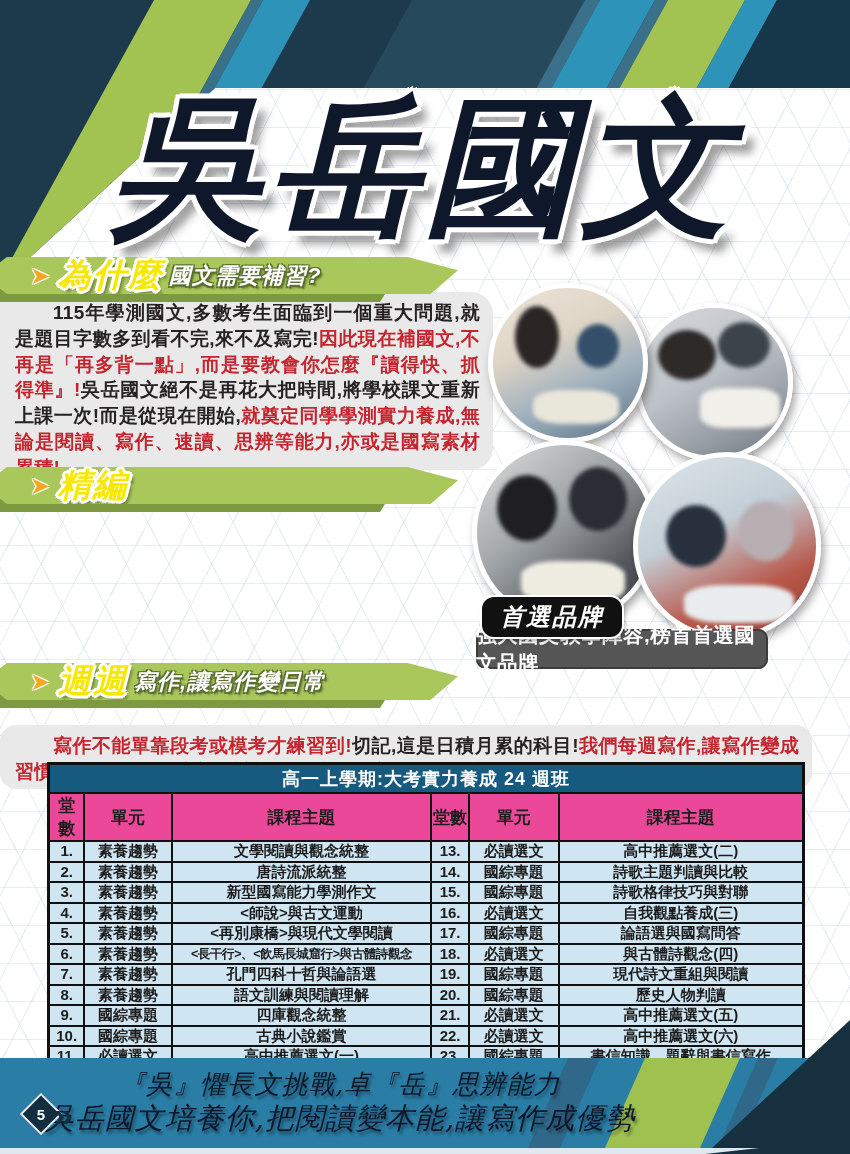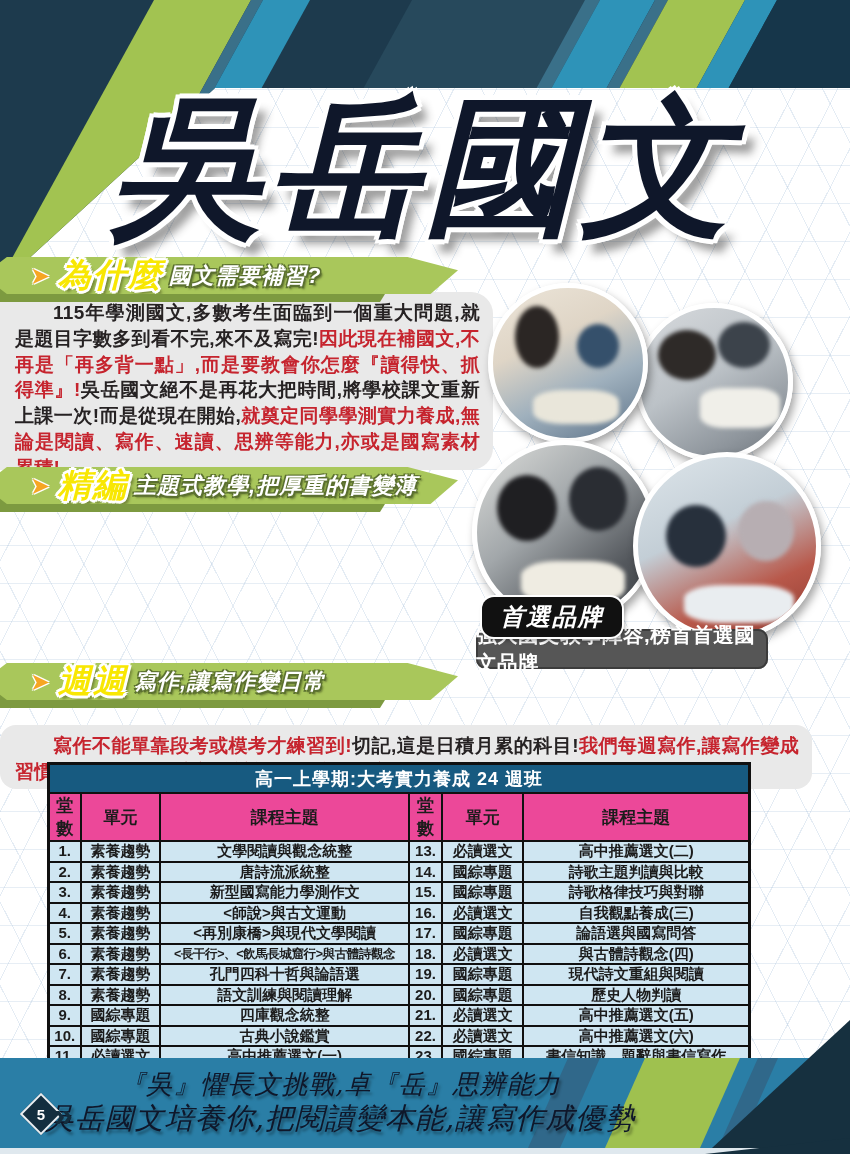--- a/index.html
+++ b/index.html
@@ -61,21 +61,21 @@
   .brand-badge{position:absolute;left:482px;top:597px;width:140px;height:40px;background:#111;
     border-radius:12px;display:flex;align-items:center;justify-content:center;z-index:30;
     box-shadow:0 0 0 2px #fff,2px 3px 5px rgba(0,0,0,.4);}
   .brand-badge span{color:#fff;font-size:24px;font-weight:900;font-style:italic;letter-spacing:2px;}
   .brand-caption{position:absolute;left:476px;top:629px;width:292px;height:40px;background:#565656;
     border-radius:10px;display:flex;align-items:center;justify-content:center;z-index:20;
     box-shadow:inset 0 0 0 2px #3c3c3c;}
   .brand-caption span{color:#fff;font-size:20.5px;font-weight:700;letter-spacing:.5px;}
 
   
-  .sched{position:absolute;left:47px;top:762px;width:704px;border-collapse:collapse;
+  .sched{position:absolute;left:47px;top:762px;width:758px;border-collapse:collapse;
     border:3px solid #101010;background:#cfe6f2;}
   .sched td,.sched th{border:2px solid #101010;font-weight:700;color:#1c1c1c;text-align:center;padding:0;}
   .sched .t-title{background:#175a80;color:#fff;font-size:18px;height:27px;letter-spacing:1px;}
   .sched .t-head{background:#ec4899;color:#fff;font-size:17px;height:23px;}
   .sched .t-row td{background:#cfe6f2;font-size:15px;height:18.5px;line-height:18.5px;white-space:nowrap;}
   .sched td.small{font-size:12.5px;letter-spacing:-.4px;}
   .sched .t-note td{background:#cfe6f2;font-size:16px;height:24px;text-align:right;padding-right:8px;}
 
   
   .slogan{position:absolute;left:30px;top:1068px;width:620px;text-align:center;z-index:12;
@@ -150,21 +150,20 @@
       <span class="tag">為什麼</span>
       <span class="head">國文需要補習?</span>
     </div>
   </div>
 
   <div class="banner" style="top:467px;">
     <div class="back"></div>
     <div class="front">
       <span class="arrow">➤</span>
       <span class="tag">精編</span>
-      <span class="head">主題式教學,把厚重的書變薄</span>
     </div>
   </div>
 
   <div class="brand-badge">
     <span>首選品牌</span>
   </div>
   <div class="brand-caption">
     <span>強大國文教學陣容,榜首首選國文品牌</span>
   </div>
 

